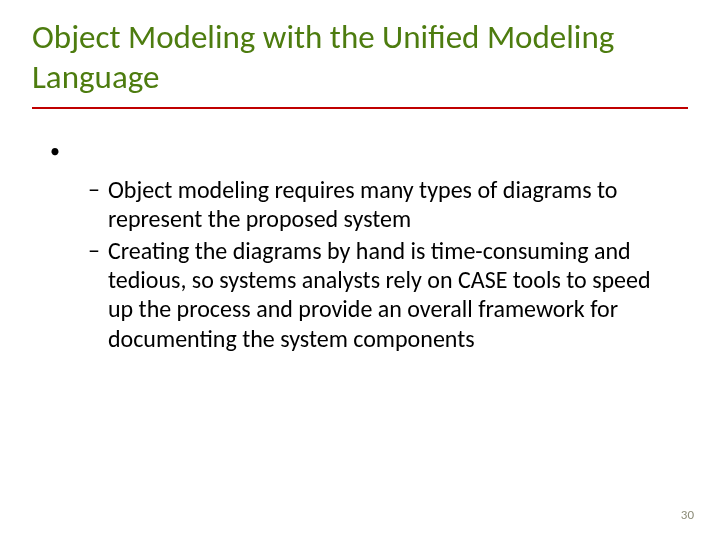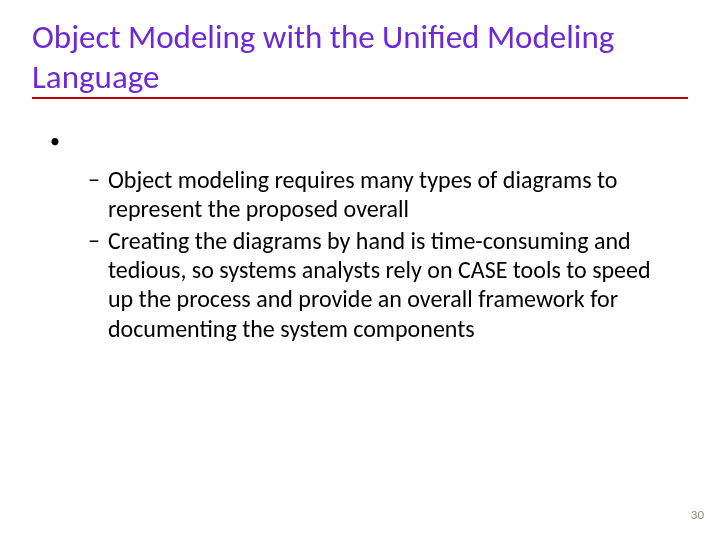--- a/index.html
+++ b/index.html
@@ -7,23 +7,23 @@
     width: 720px;
     height: 540px;
     background: #fff;
     font-family: Calibri, "Segoe UI", Arial, sans-serif;
     position: relative;
     padding: 18px 32px 0 32px;
   }
   .title {
     font-size: 33px;
     line-height: 1.2;
-    color: #6d28d9;
+    color: #4d7c0f;
     border-bottom: 2px solid #c00000;
-    padding-bottom: 0;
+    padding-bottom: 10px;
     margin-bottom: 28px;
   }
   .bullet-l1 {
     display: flex;
     align-items: flex-start;
     margin-left: 18px;
     margin-bottom: 10px;
   }
   .bullet-l1 .dot {
     font-size: 20px;
@@ -50,37 +50,37 @@
     color: #000;
   }
   .bullet-l2 .text {
     font-size: 24px;
     color: #000;
     line-height: 1.22;
   }
   .pagenum {
     position: absolute;
     bottom: 18px;
-    right: 16px;
+    right: 26px;
     font-size: 13px;
     color: #8c8c78;
   }
 </style>
 </head>
 <body>
 
 <div class="title">Object Modeling with the Unified Modeling Language</div>
 
 <div class="bullet-l1">
   <span class="dot">•</span>
 </div>
 
 <div class="bullet-l2">
   <span class="dash">–</span>
-  <span class="text">Object modeling requires many types of diagrams to represent the proposed overall</span>
+  <span class="text">Object modeling requires many types of diagrams to represent the proposed system</span>
 </div>
 
 <div class="bullet-l2">
   <span class="dash">–</span>
   <span class="text">Creating the diagrams by hand is time-consuming and tedious, so systems analysts rely on CASE tools to speed up the process and provide an overall framework for documenting the system components</span>
 </div>
 
 <div class="pagenum">30</div>
 
 </body></html>

